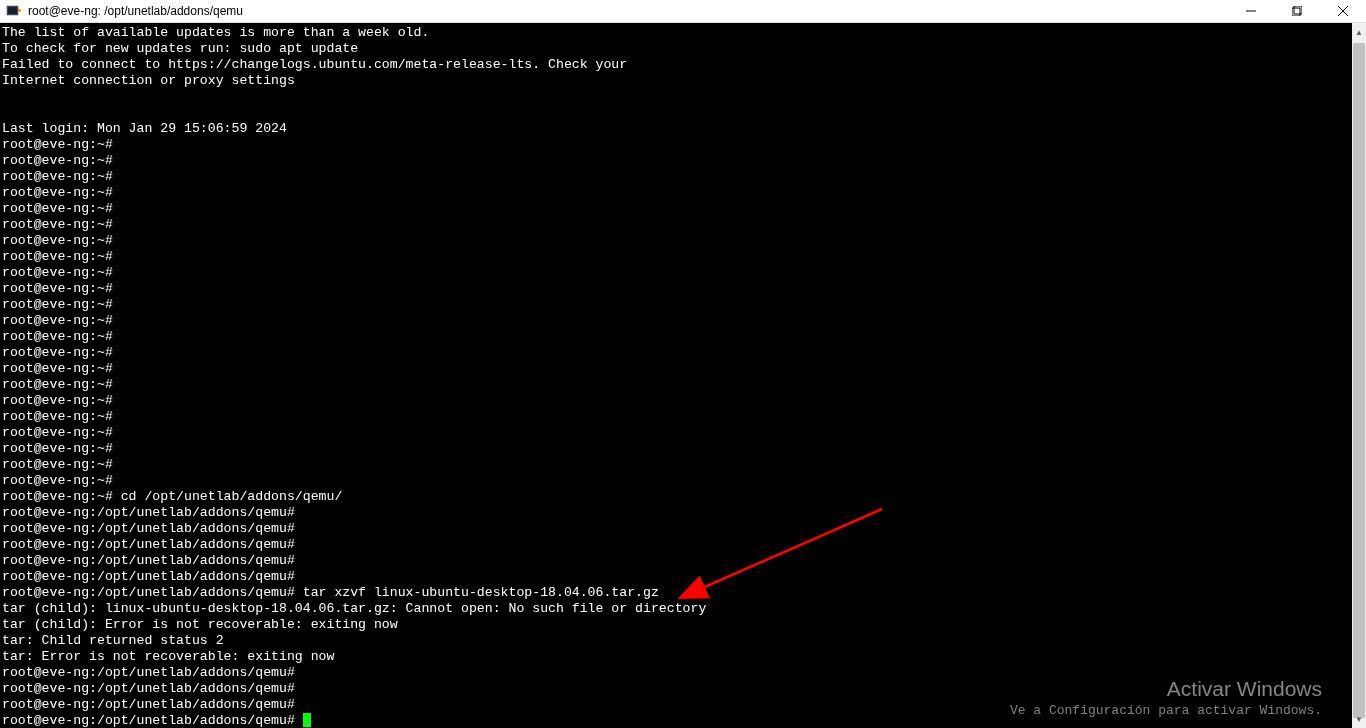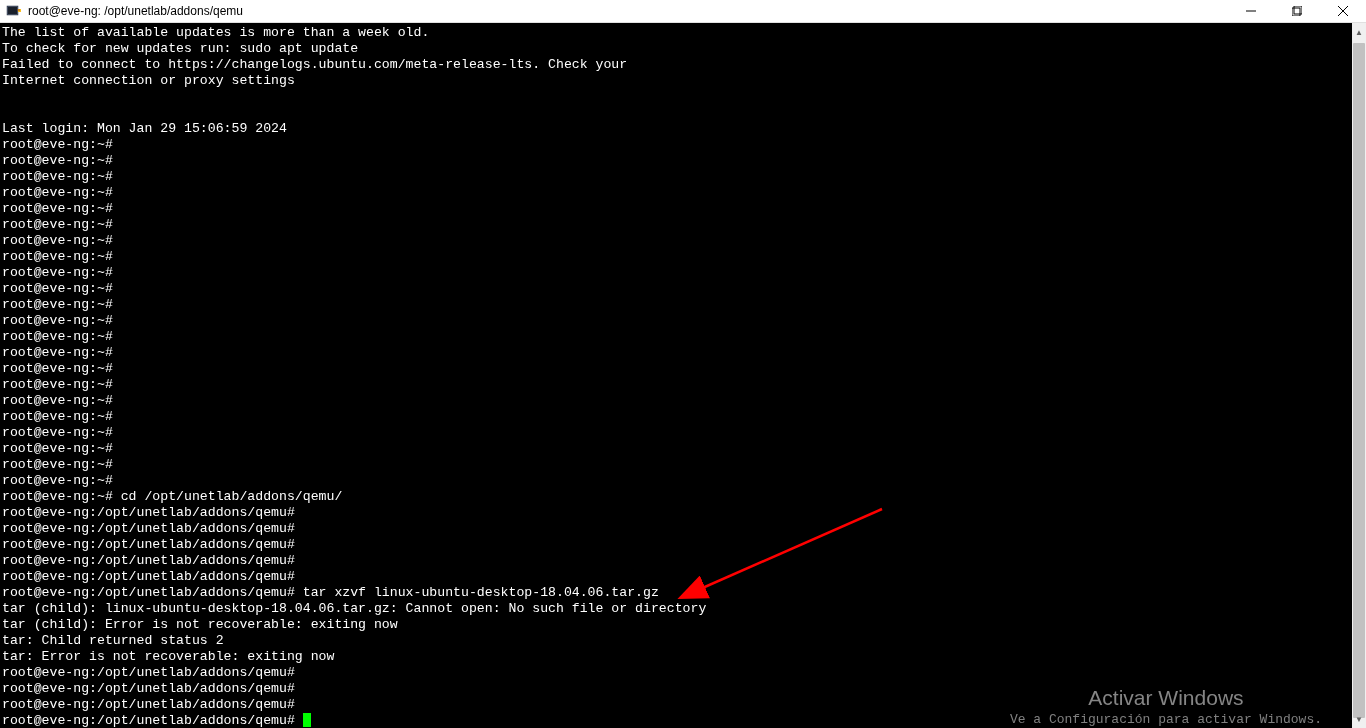--- a/index.html
+++ b/index.html
@@ -107,24 +107,24 @@
     .scrollbar-arrow.up { top: 2px; }
     .scrollbar-arrow.down { bottom: 2px; }
     .annotation-arrow {
       position: absolute;
       pointer-events: none;
       z-index: 10;
     }
     .watermark {
       position: absolute;
       right: 44px;
-      bottom: 1px;
+      bottom: 10px;
       color: #7a7a7a;
       z-index: 5;
-      text-align: center;
+      text-align: right;
       pointer-events: none;
     }
     .watermark .wm-title {
       font-size: 21px;
       font-weight: 400;
       color: #858585;
       margin-bottom: 2px;
     }
     .watermark .wm-sub {
       font-size: 13px;

